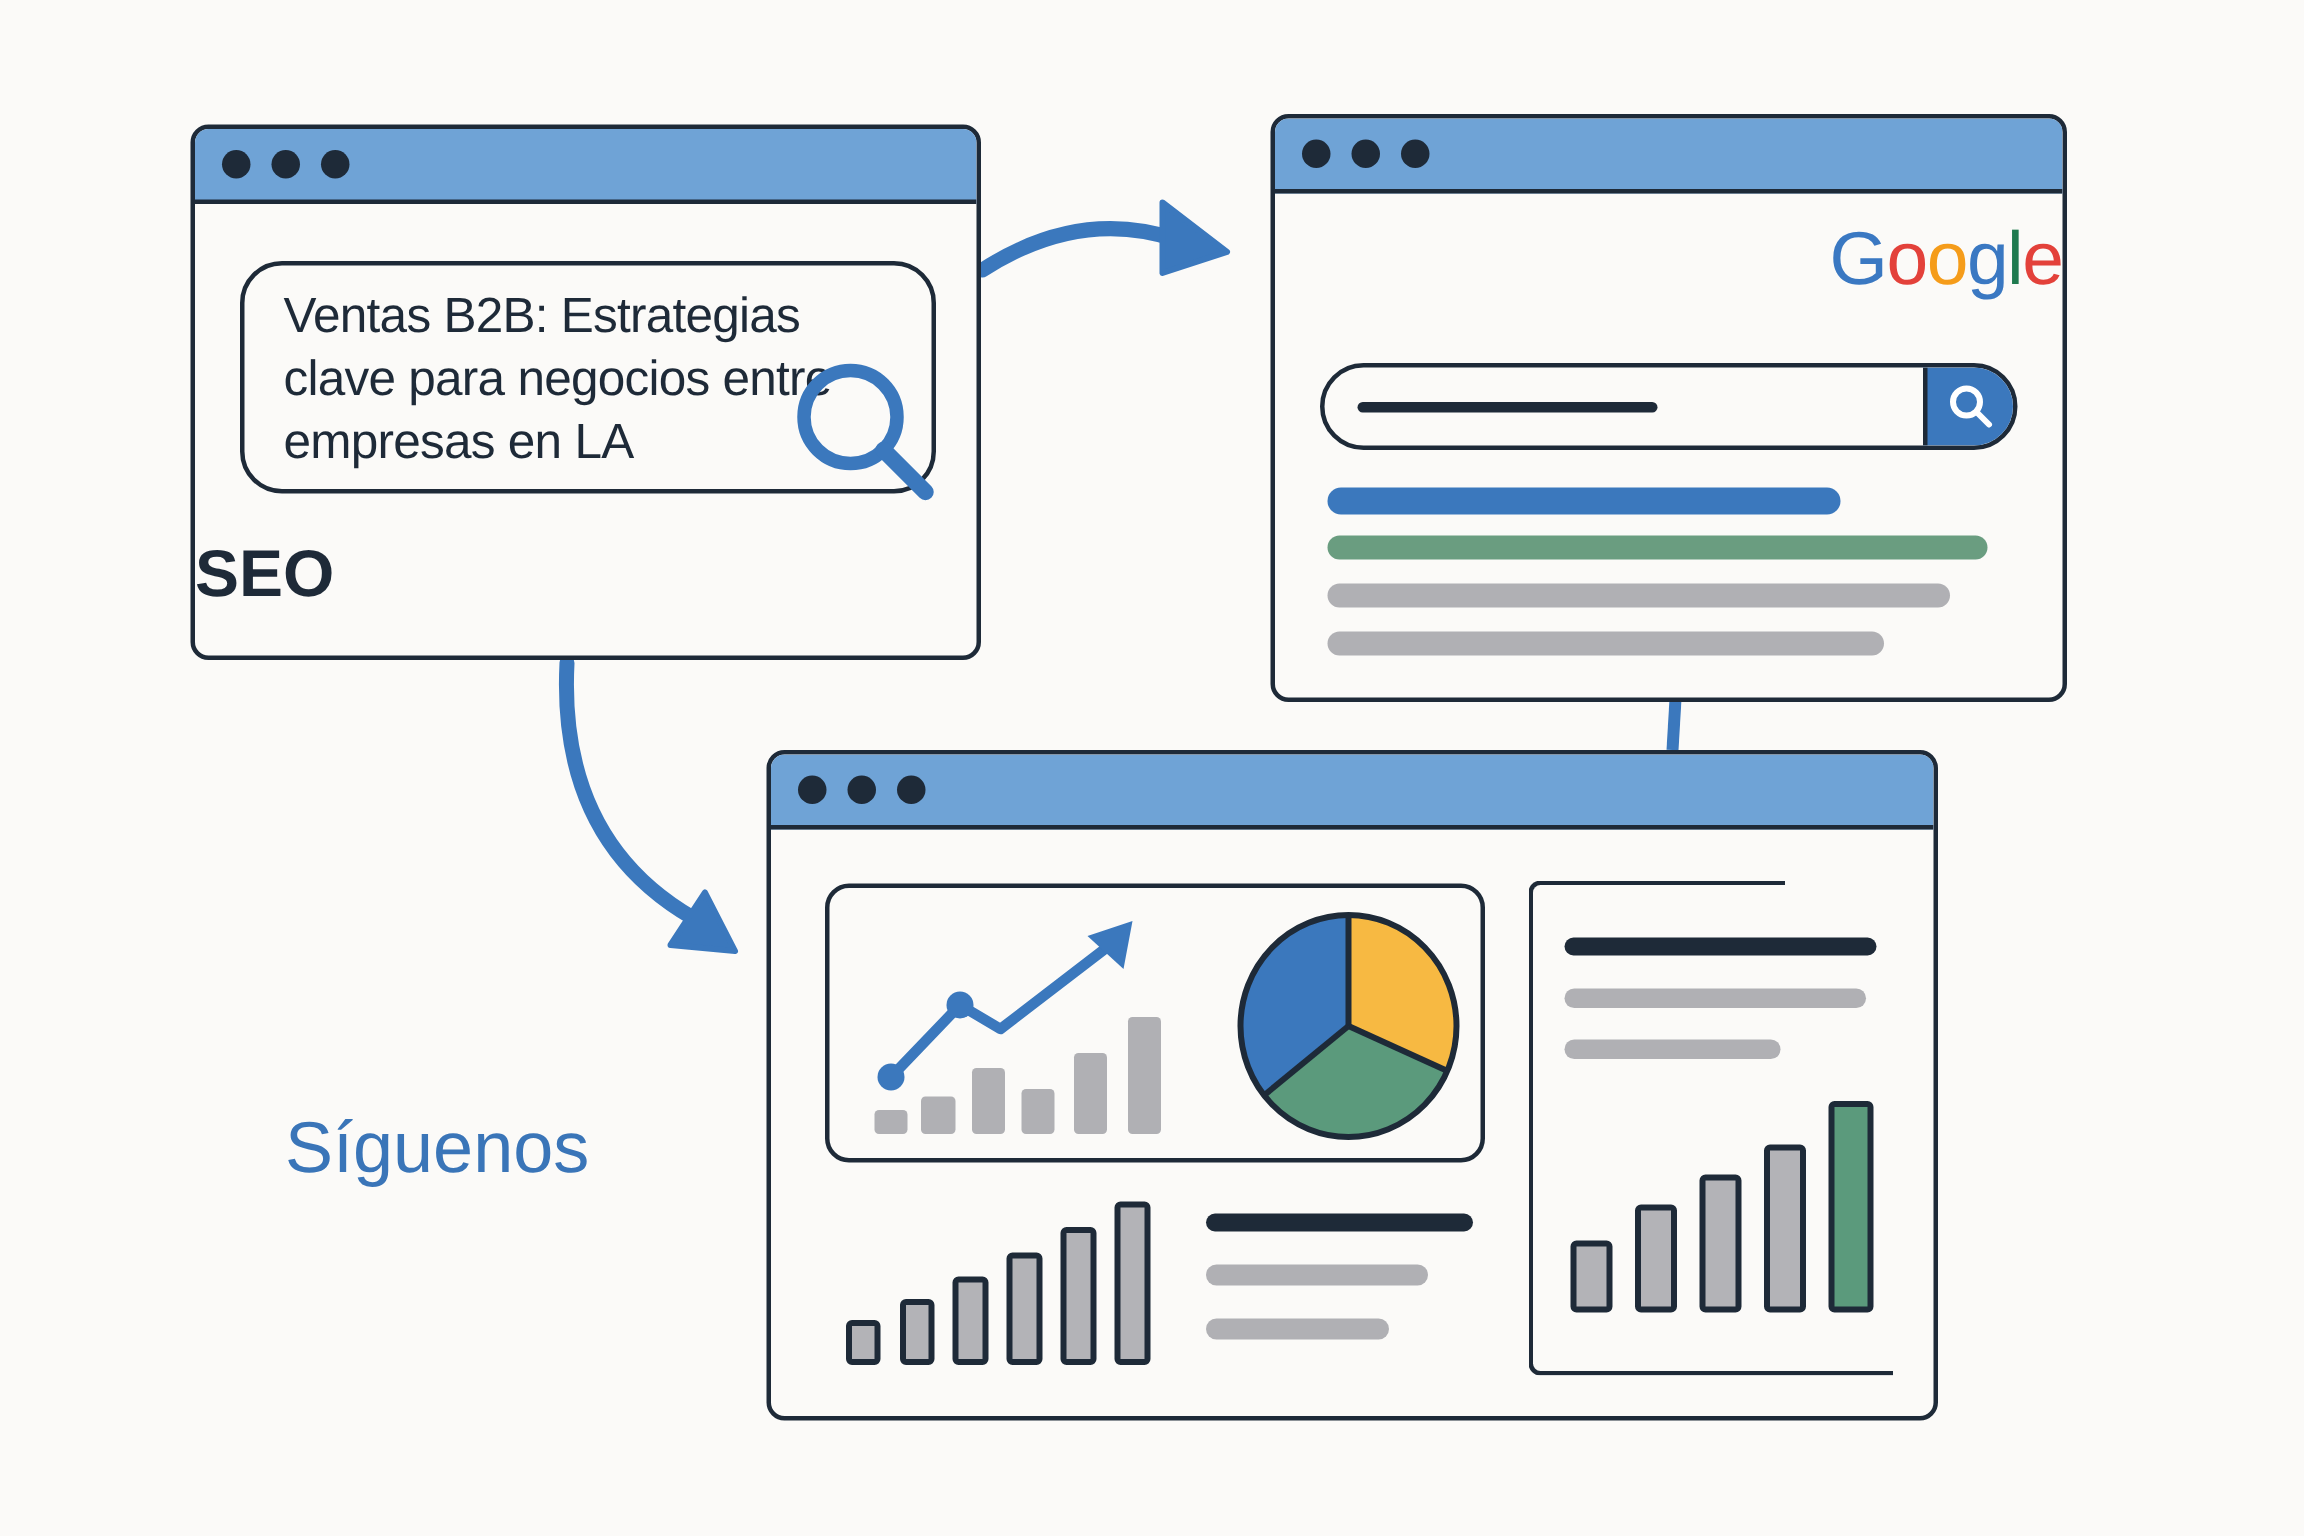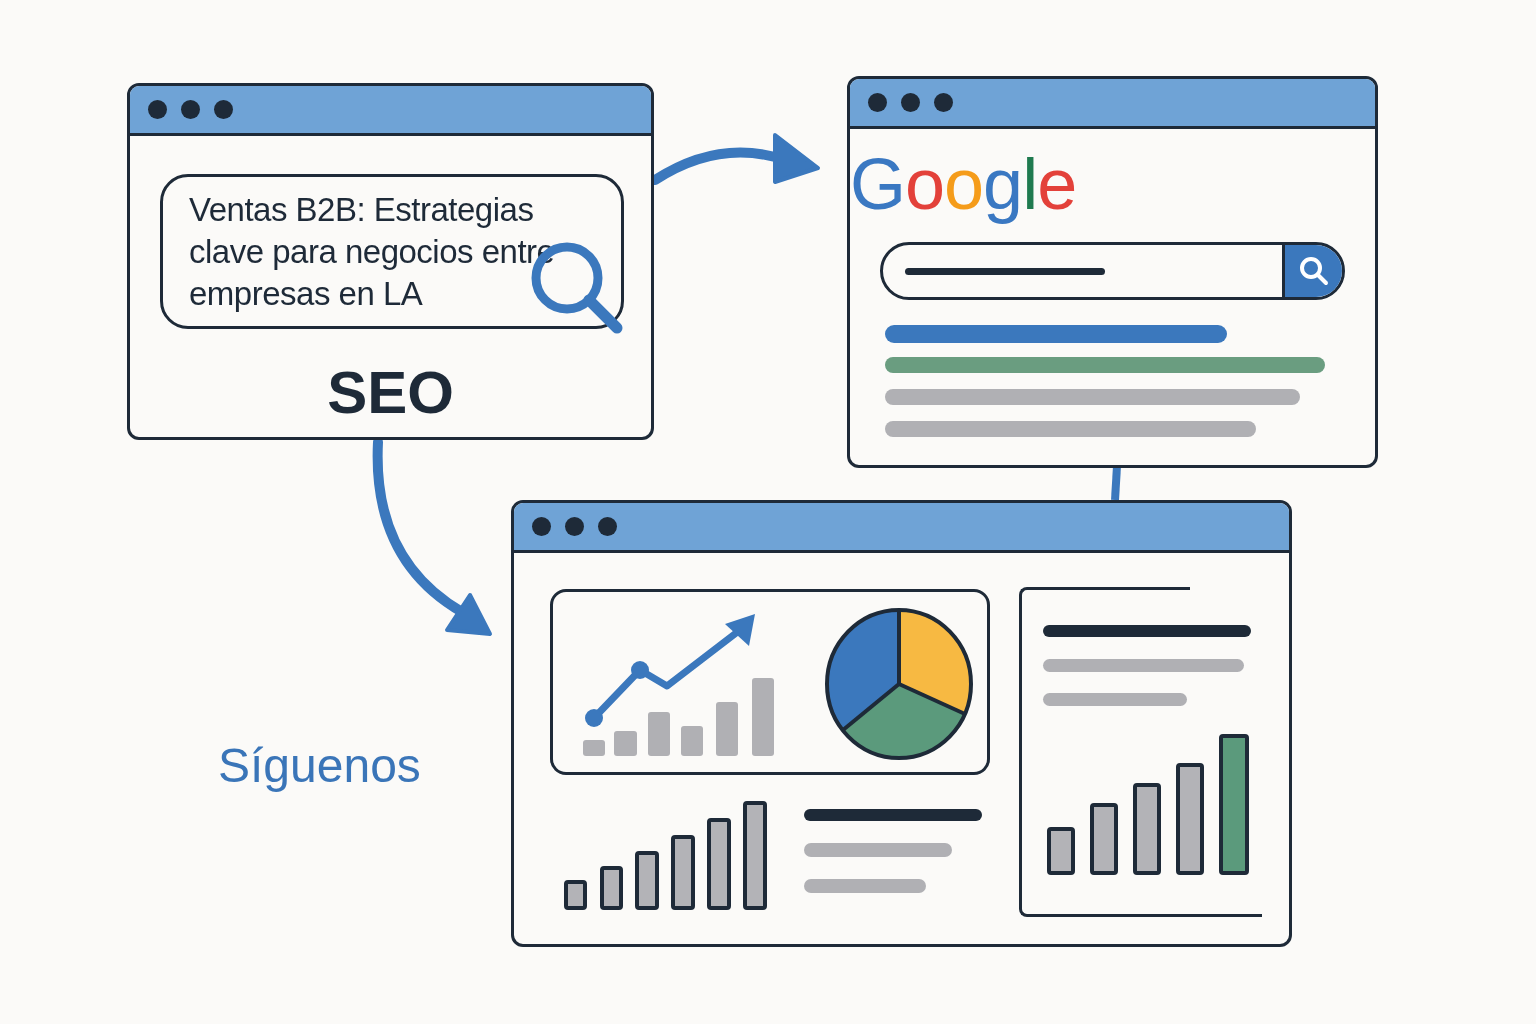--- a/index.html
+++ b/index.html
@@ -23,40 +23,40 @@
   .pill { position: absolute; border-radius: 8px; }
   .seo-box {
     position: absolute; left: 30px; top: 88px; width: 464px; height: 155px;
     border: 3px solid #1e2a38; border-radius: 28px; box-sizing: border-box;
   }
   .seo-text {
     position: absolute; left: 26px; top: 12px; width: 420px;
     font-size: 33px; line-height: 42px; color: #1e2a38; letter-spacing: -0.5px;
   }
   .seo-label {
-    position: absolute; left: 0; width: 100%; top: 272px; text-align: center;
-    font-size: 60px; font-weight: bold; color: #1e2a38;
+    position: absolute; left: 0; width: 100%; top: 272px; text-align: left;
+    font-size: 44px; font-weight: bold; color: #1e2a38;
   }
   .google-logo {
-    position: absolute; left: 0; width: 100%; top: 64px; text-align: left;
-    font-size: 72px; letter-spacing: -1px;
+    position: absolute; left: 0; width: 100%; top: 64px; text-align: right;
+    font-size: 50px; letter-spacing: -1px;
   }
   .search-bar {
     position: absolute; left: 30px; top: 163px; width: 465px; height: 58px;
     border: 3px solid #1e2a38; border-radius: 29px; box-sizing: border-box;
     overflow: hidden; background: #fbfaf8;
   }
   .search-btn {
     position: absolute; right: 0; top: 0; width: 60px; height: 100%;
     background: #3b78bd; border-left: 3px solid #1e2a38; box-sizing: border-box;
     display: flex; align-items: center; justify-content: center;
   }
   .follow {
     position: absolute; left: 190px; top: 735px;
-    font-size: 48px; line-height: 62px; color: #3a75b8; font-weight: 500; margin-left: 28px;
+    font-size: 48px; line-height: 62px; color: #3a75b8; font-weight: 500;
   }
   .card {
     position: absolute; border: 3px solid #1e2a38; border-radius: 16px; box-sizing: border-box;
   }
   .bar-outline { position: absolute; background: #b3b3b7; border: 4px solid #1e2a38; border-radius: 4px; box-sizing: border-box; }
 </style>
 </head>
 <body>
 
 <svg class="abs" width="1536" height="1024" style="left:0;top:0;">

